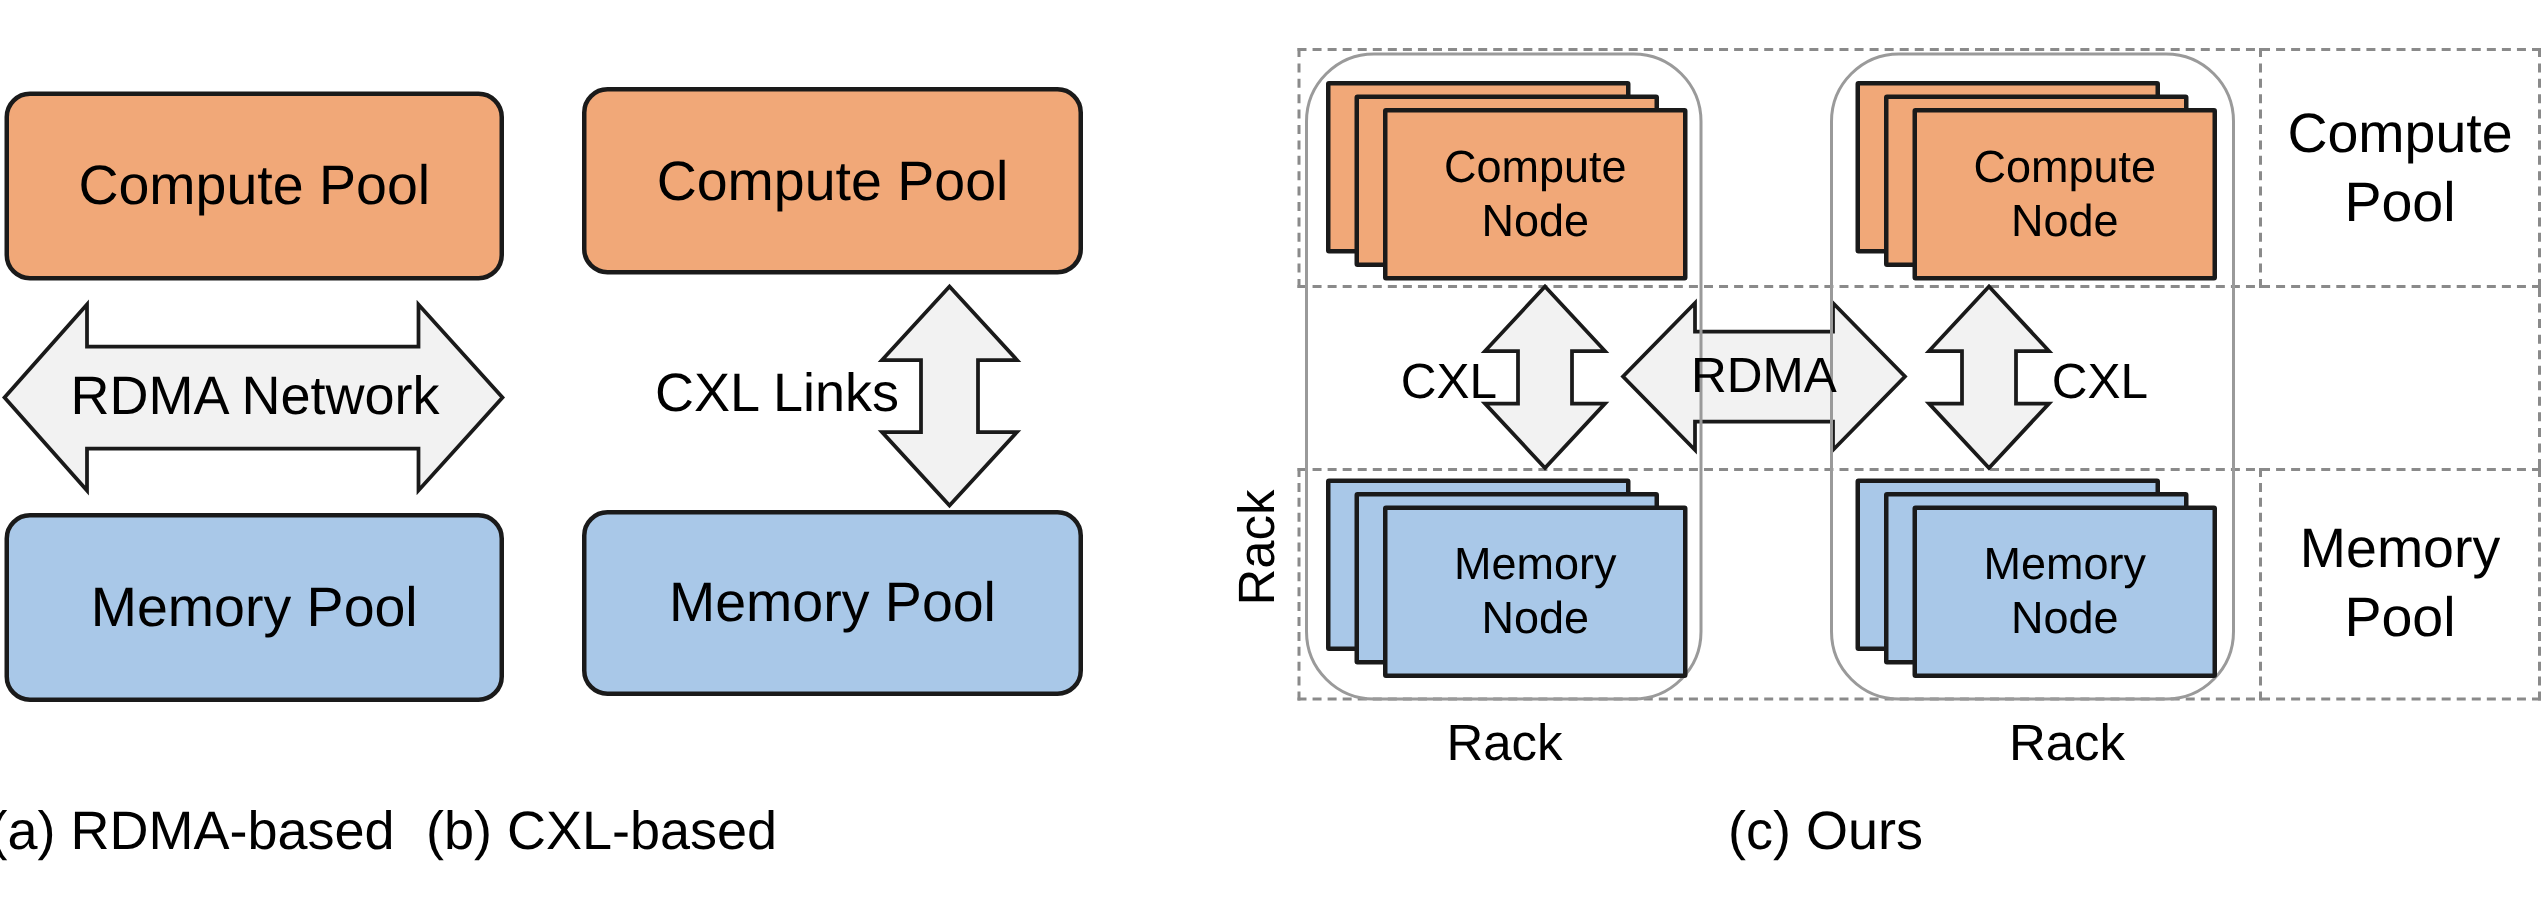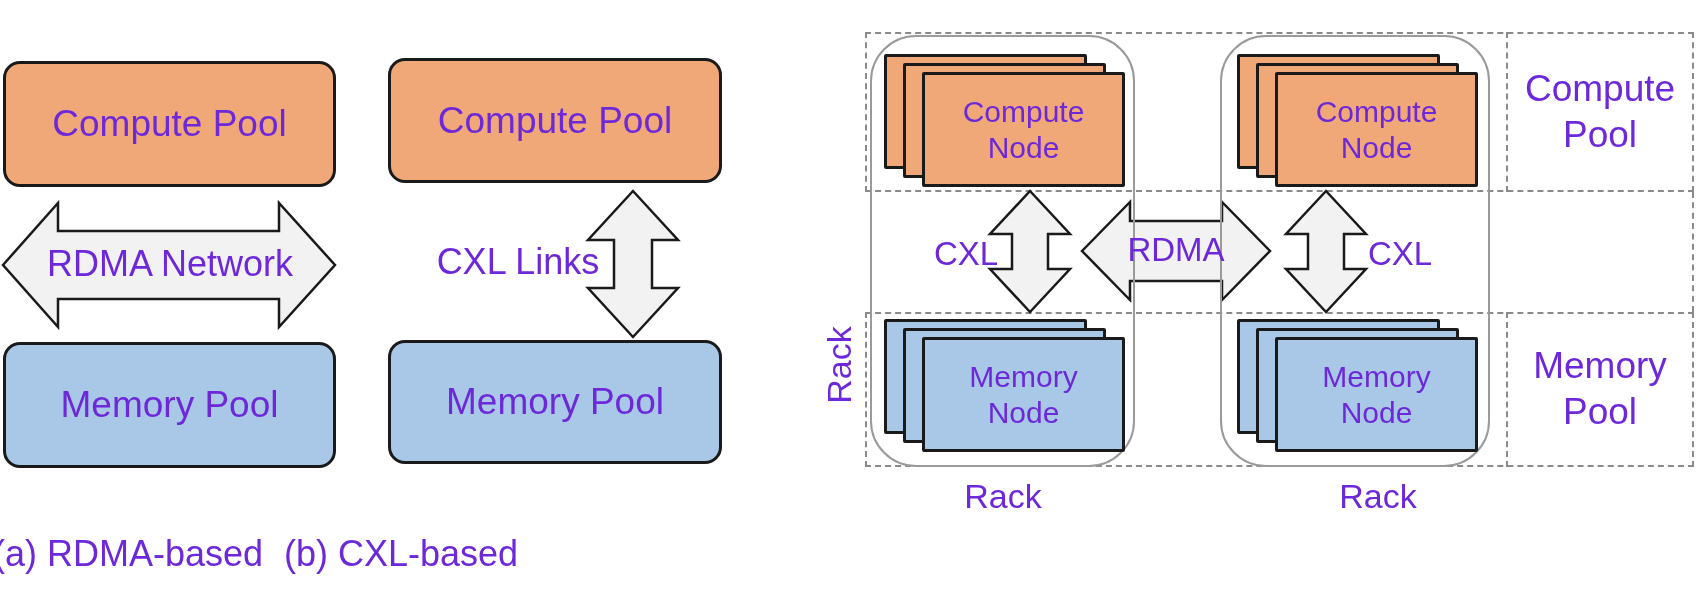--- a/index.html
+++ b/index.html
@@ -1,21 +1,21 @@
 <!DOCTYPE html>
 <html><head>
 <meta charset="utf-8">
 <style>
   html,body{margin:0;padding:0;background:#ffffff;}
   #canvas{
     position:relative;
     width:1696px;height:608px;
     background:#ffffff;
     font-family:"Liberation Sans","DejaVu Sans",sans-serif;
-    color:#6d28d9;
+    color:#000000;
     overflow:hidden;
   }
   
   .pool-box{
     position:absolute;
     box-sizing:border-box;
     border:3px solid #1a1a1a;
     border-radius:17px;
     display:flex;align-items:center;justify-content:center;
     font-size:37px;
@@ -183,14 +183,15 @@
 
   <div class="pool-col-label two-line" style="left:1600px;top:112px;">
     <span>Compute</span>
     <span>Pool</span>
   </div>
   <div class="pool-col-label two-line" style="left:1600px;top:389px;">
     <span>Memory</span>
     <span>Pool</span>
   </div>
 
+  <div class="label caption" style="left:1217px;top:554px;">(c) Ours</div>
 
 </div>
 
 </body></html>

